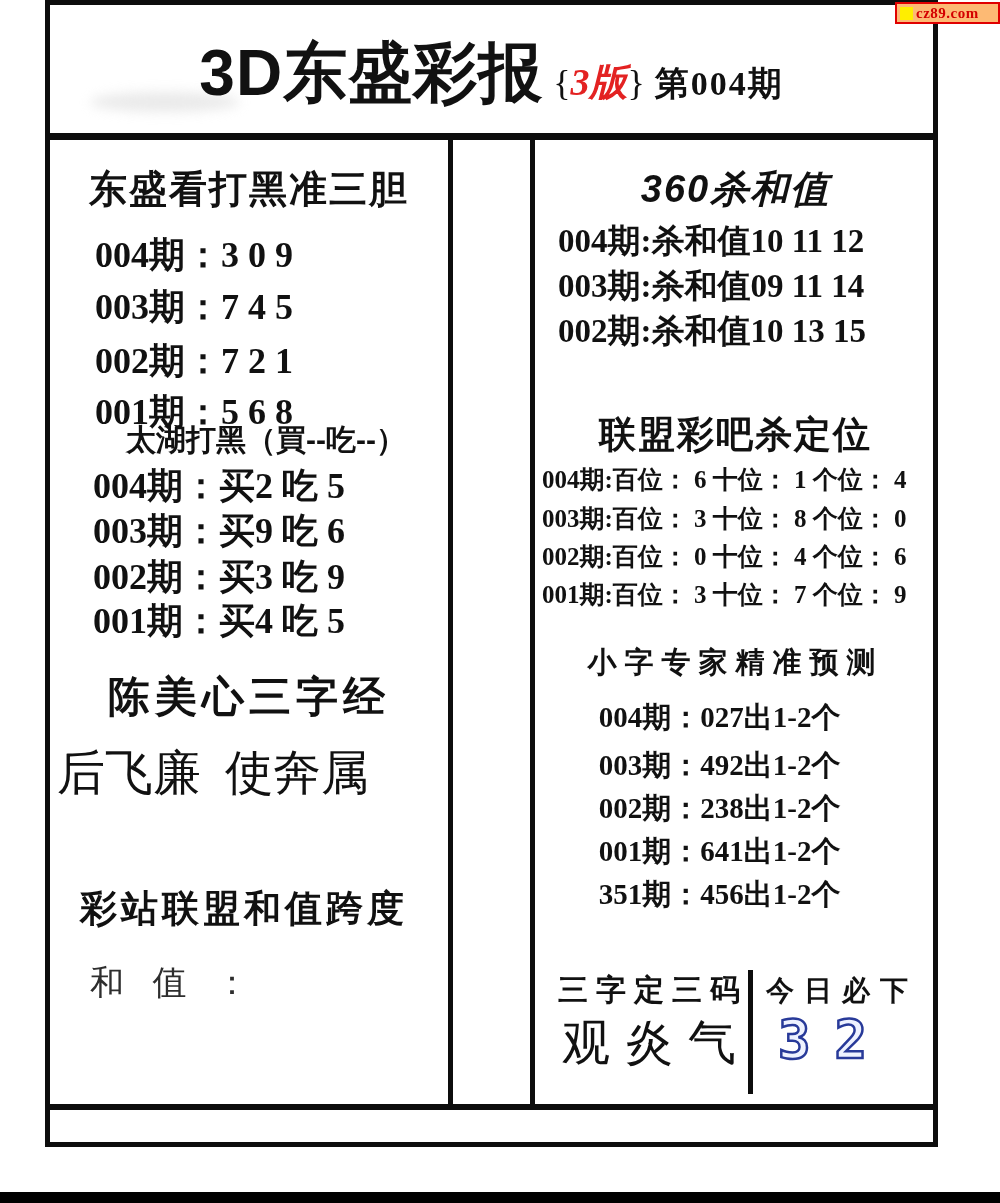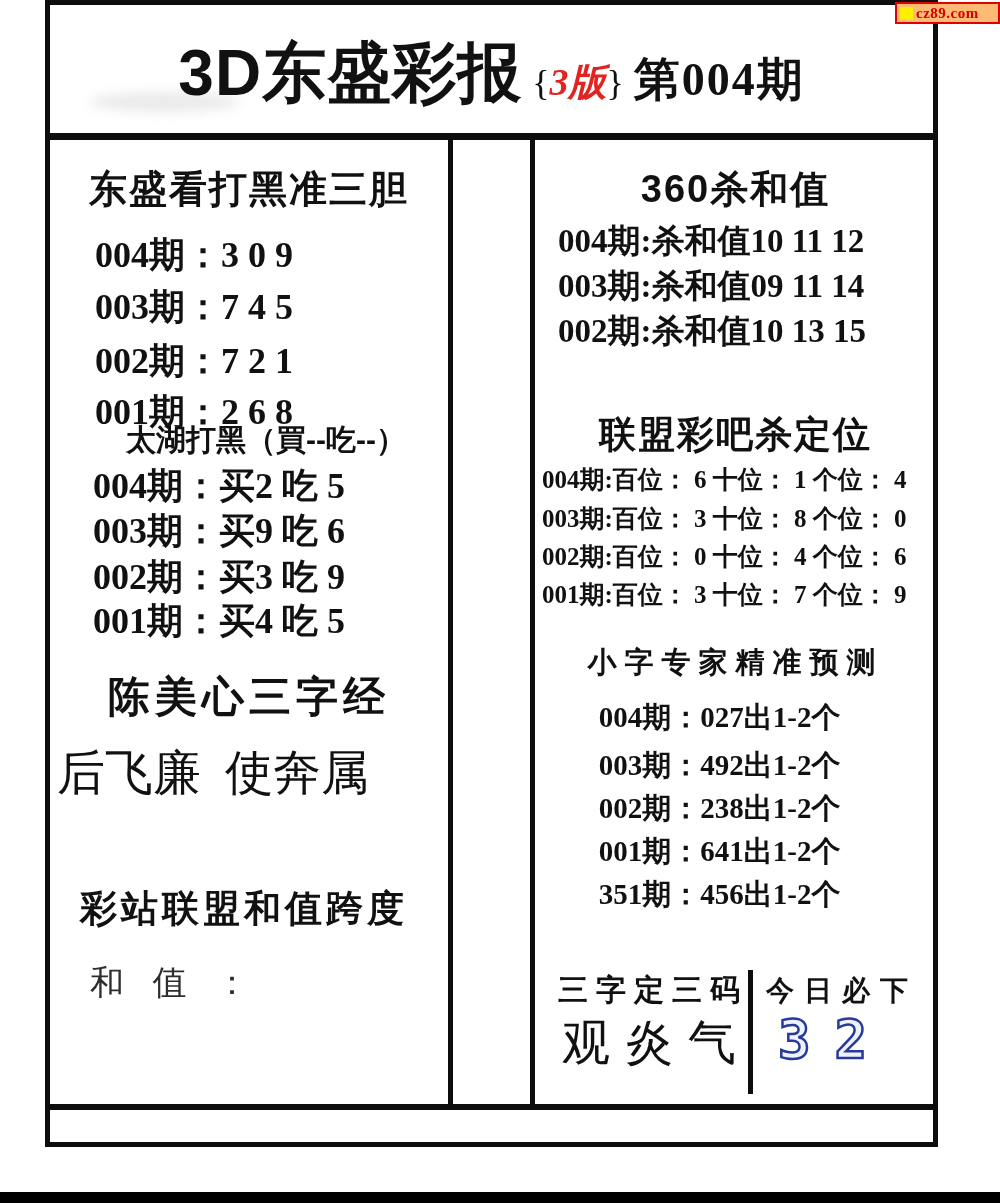--- a/index.html
+++ b/index.html
@@ -34,21 +34,21 @@
   .title-row {
     position:absolute; left:50px; top:30px; width:883px; height:90px;
     display:flex; justify-content:center; align-items:baseline; gap:10px;
     white-space:nowrap;
   }
   .title-main { font-size:64px; font-weight:900; letter-spacing:1px;
     font-family:"Liberation Sans","DejaVu Sans",sans-serif; transform:scaleY(1.02); }
   .title-edition { font-size:38px; font-weight:bold; }
   .title-brace { color:#111; font-weight:normal; font-size:36px; }
   .title-edition-red { color:#e32222;font-style:italic; }
-  .title-issue { font-size:46px; font-weight:bold; letter-spacing:2px; }
+  .title-issue { font-size:34px; font-weight:bold; letter-spacing:2px; }
   .title-smudge { position:absolute; left:90px; top:92px; width:150px; height:20px;
     background:#d9d9d9; filter:blur(6px); opacity:.55; border-radius:50%; }
 
   
   .left-col  { position:absolute; left:50px;  top:140px; width:398px; height:964px; }
   .right-col { position:absolute; left:538px; top:140px; width:395px; height:964px; }
   .abs { position:absolute; white-space:pre; line-height:1.05; }
 
   
   .l-sec1-title { top:30px; left:0; width:100%; text-align:center; font-size:38px; font-weight:bold; letter-spacing:2px; }
@@ -57,21 +57,21 @@
     font-family:"Liberation Sans","DejaVu Sans",sans-serif;margin-left:36px; }
   .l-taihu-row { left:43px; font-size:36px; font-weight:bold; }
   .l-sanzi-title { top:535px; left:0; width:100%; text-align:center; font-size:42px; font-weight:bold; letter-spacing:5px; }
   .l-verse { top:608px; left:7px; font-size:48px; font-weight:500; }
   .l-hezhi-title { top:750px; left:30px; font-size:37px; font-weight:bold; letter-spacing:4px;text-align:center; }
   .l-hezhi-label { top:825px; left:40px; font-size:34px; color:#2e2e2e; letter-spacing:10px; }
   .l-hezhi-values { top:892px; left:82px; font-size:43px; font-weight:bold; letter-spacing:2px; }
 
   
   .r-sha-title { top:30px; left:0; width:100%; text-align:center; font-size:38px; font-weight:900; letter-spacing:2px;
-    font-family:"Liberation Sans","DejaVu Sans",sans-serif; }
+    font-family:"Liberation Sans","DejaVu Sans",sans-serif;font-style:italic; }
   .r-sha-row { left:20px; font-size:33px; font-weight:bold; }
   .r-ding-title { top:276px; left:0; width:100%; text-align:center; font-size:37px; font-weight:900; letter-spacing:2px;
     font-family:"Liberation Sans","DejaVu Sans",sans-serif; }
   .r-ding-row { left:4px; font-size:25px; font-weight:bold; }
   .r-xiaozi-title { top:507px; left:0; width:100%; text-align:center; font-size:29px; font-weight:bold; letter-spacing:8px; }
   .r-xiaozi-row { left:0; width:92%; text-align:center; font-size:29px; font-weight:bold; }
 
   
   .r-bottom-vline { position:absolute; left:748px; top:970px; width:5px; height:124px; background:#0d0d0d; }
   .r-b-left-title  { top:834px; left:20px;  font-size:30px; font-weight:900; letter-spacing:8px;
@@ -106,21 +106,21 @@
   <a class="badge">
     <span class="badge-square"></span>
     <span class="badge-text">cz89.com</span>
   </a>
 
   <div class="left-col">
     <div class="abs l-sec1-title">东盛看打黑准三胆</div>
     <div class="abs l-dan-row" style="top:97px">004期：3 0 9</div>
     <div class="abs l-dan-row" style="top:149px">003期：7 4 5</div>
     <div class="abs l-dan-row" style="top:203px">002期：7 2 1</div>
-    <div class="abs l-dan-row" style="top:254px">001期：2 6 8</div>
+    <div class="abs l-dan-row" style="top:254px">001期：5 6 8</div>
 
     <div class="abs l-taihu-title">太湖打黑（買--吃--）</div>
     <div class="abs l-taihu-row" style="top:328px">004期：买2 吃 5</div>
     <div class="abs l-taihu-row" style="top:373px">003期：买9 吃 6</div>
     <div class="abs l-taihu-row" style="top:419px">002期：买3 吃 9</div>
     <div class="abs l-taihu-row" style="top:463px">001期：买4 吃 5</div>
 
     <div class="abs l-sanzi-title">陈美心三字经</div>
     <div class="abs l-verse">后飞廉  使奔属</div>
 

